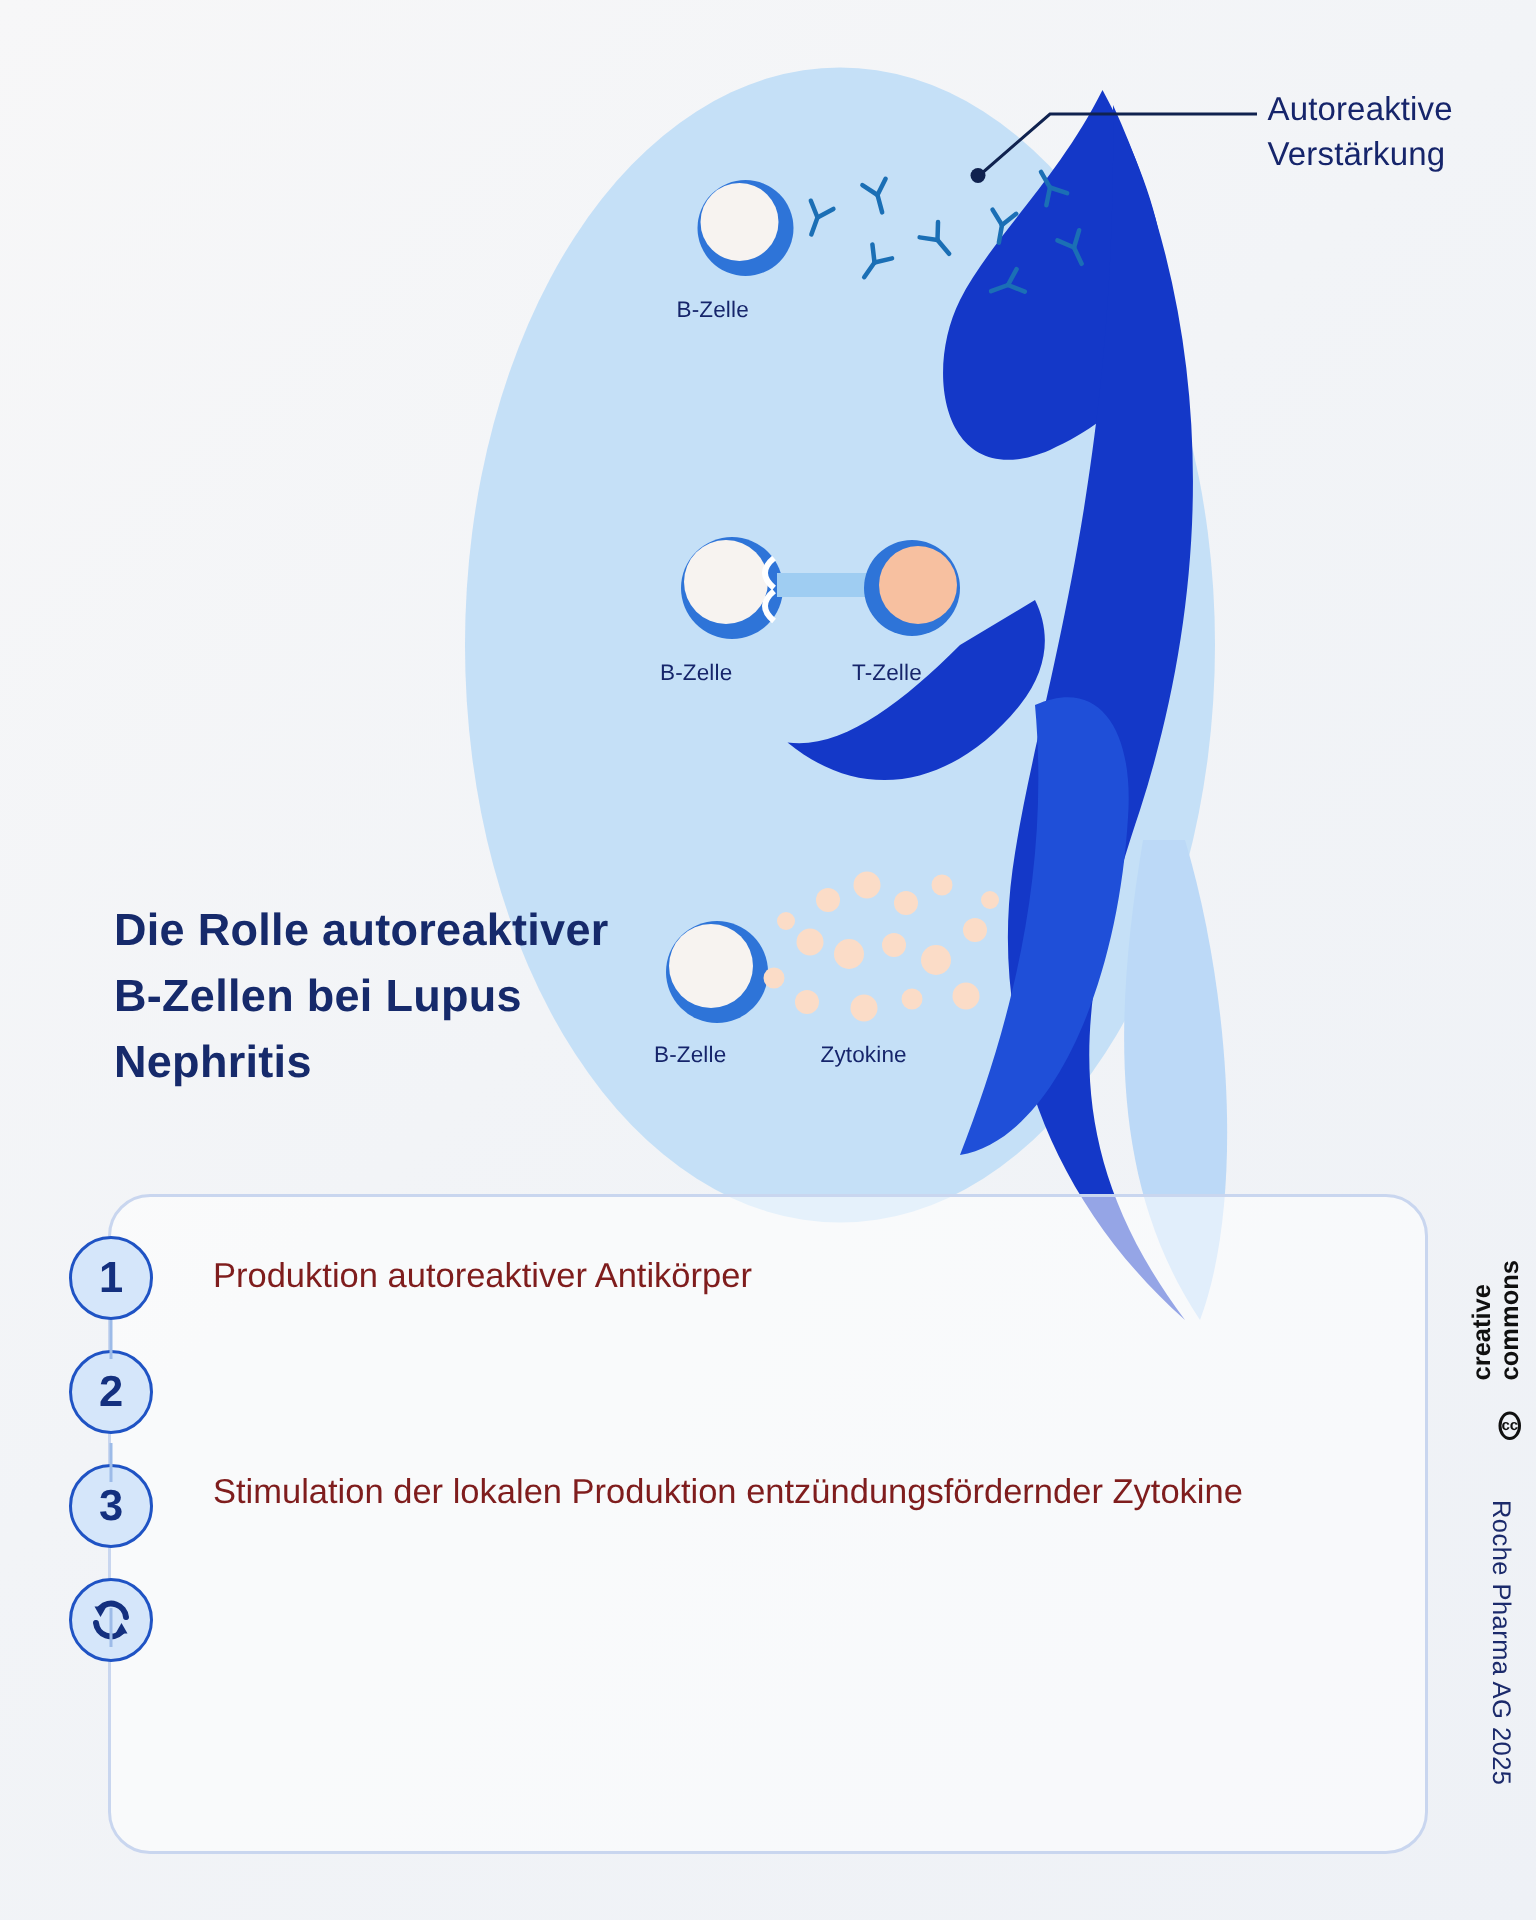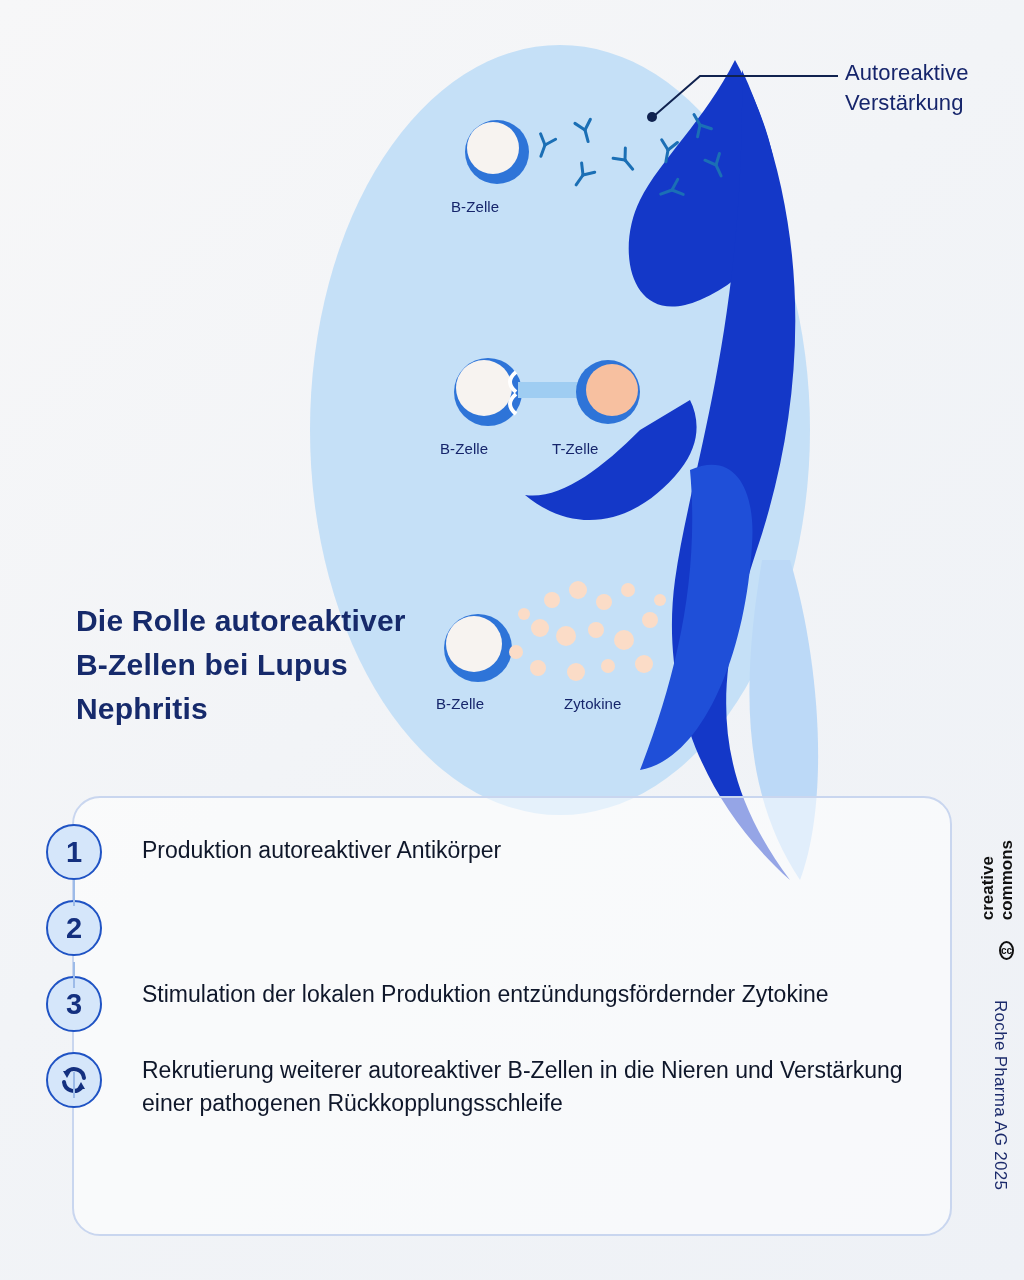--- a/index.html
+++ b/index.html
@@ -42,23 +42,23 @@
   .lbl-autoantibody {
     left: 845px;
     top: 58px;
     font-size: 22px;
     line-height: 30px;
     white-space: normal;
     width: 175px;
   }
   .lbl-bzelle-1 { left: 451px; top: 198px; }
   .lbl-bzelle-2 { left: 440px; top: 440px; }
-  .lbl-tzelle   { left: 552px; top: 440px; }
+  .lbl-tzelle   { left: 568px; top: 440px; }
   .lbl-bzelle-3 { left: 436px; top: 695px; }
-  .lbl-zytokine { left: 564px; top: 695px; }
+  .lbl-zytokine { left: 547px; top: 695px; }
 
   
   .title {
     position: absolute;
     left: 76px;
     top: 552px;
     width: 330px;
     font-size: 30px;
     font-weight: bold;
     line-height: 44px;
@@ -107,21 +107,21 @@
     flex: 0 0 auto;
     box-sizing: border-box;
   }
   .step .bullet.loop {
     background: #d5e6fa;
   }
   .step .text {
     margin-left: 40px;
     font-size: 23px;
     line-height: 33px;
-    color: #0f172a;
+    color: #7f1d1d;
     padding-top: 10px;
     max-width: 800px;
   }
   .step.two .text, .step.three .text, .step.four .text { padding-top: 2px; }
   .step.one  { margin-top: 0px; }
   .step.two  { margin-top: 8px; }
   .step.three{ margin-top: 10px; }
   .step.four { margin-top: 12px; }
   .step.four .text { font-size: 23px; }
 
@@ -330,21 +330,20 @@
 
     <div class="step four">
       <div class="bullet loop">
         <svg width="34" height="34" viewBox="0 0 34 34" xmlns="http://www.w3.org/2000/svg">
           <path d="M7 19 a10 10 0 0 0 17 6" stroke="#14307f" stroke-width="4" fill="none" stroke-linecap="round"></path>
           <path d="M27 15 a10 10 0 0 0 -17 -6" stroke="#14307f" stroke-width="4" fill="none" stroke-linecap="round"></path>
           <path d="M24 19 l4 7 l-8 0 z" fill="#14307f"></path>
           <path d="M10 15 l-4 -7 l8 0 z" fill="#14307f"></path>
         </svg>
       </div>
-      <div class="text">Rekrutierung weiterer autoreaktiver B-Zellen in die Nieren und Verstärkung einer pathogenen Rückkopplungsschleife</div>
     </div>
 
     <div class="connector" style="top:56px;  height:26px;"></div>
     <div class="connector" style="top:138px; height:26px;"></div>
     <div class="connector" style="top:248px; height:26px;"></div>
   </div>
 
   <div class="cc-badge">
     <div class="cc-text">
       <span>creative</span><br>

